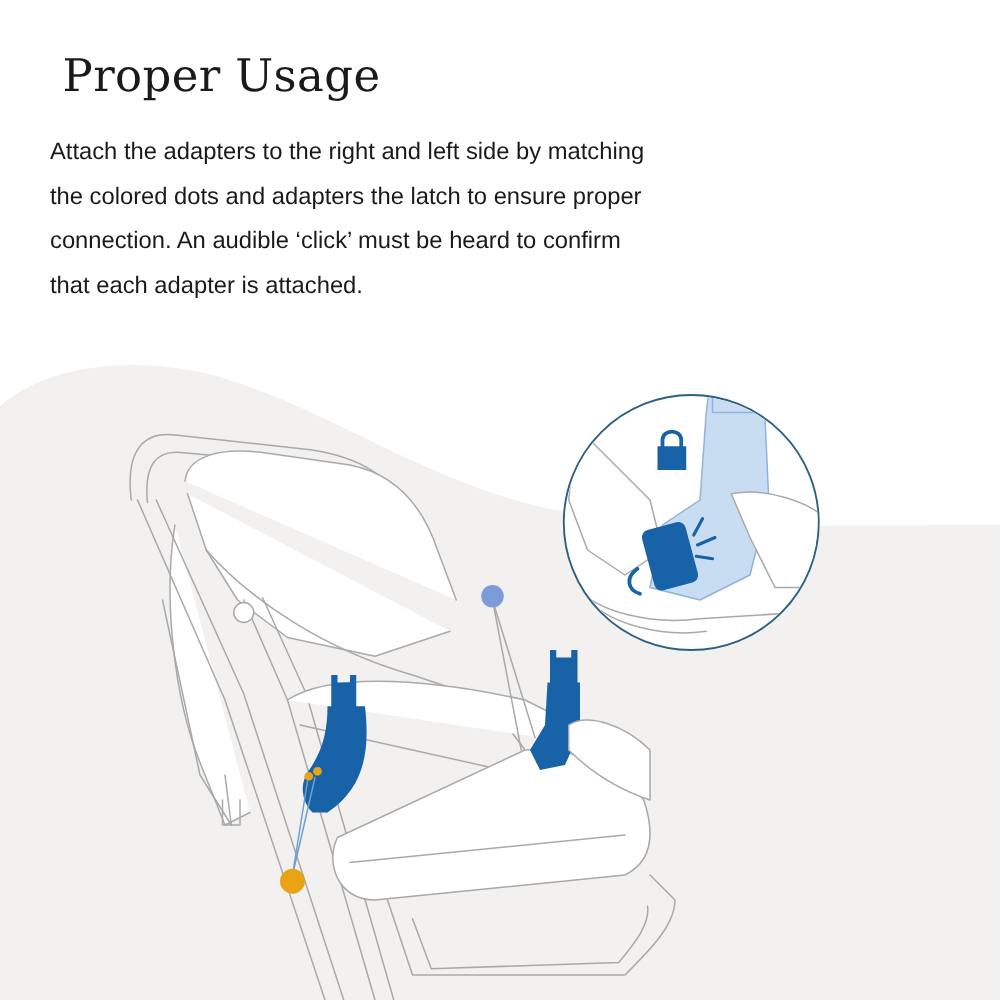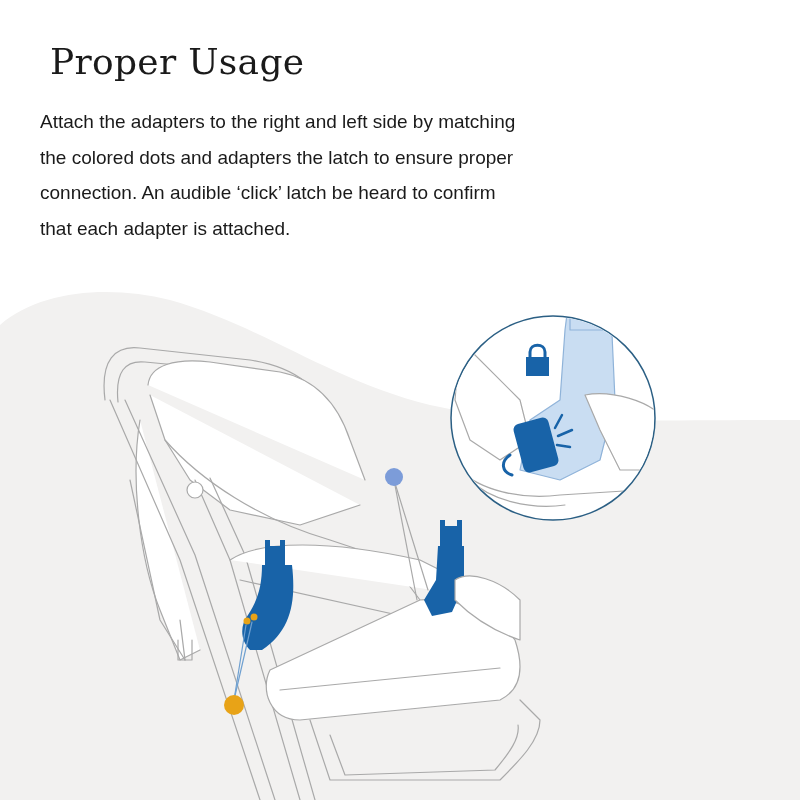--- a/index.html
+++ b/index.html
@@ -27,21 +27,21 @@
 
 <svg class="bg-shape" viewBox="0 0 800 800">
   <path d="M0 325 C 40 290, 110 285, 170 300 C 260 325, 330 380, 430 405 C 520 425, 600 420, 800 420 L 800 800 L 0 800 Z" fill="#F2F1F0"></path>
 </svg>
 
 <h1 class="title">Proper Usage</h1>
 
 <div class="body-text">
   <span>Attach the adapters to the right and left side by matching</span>
   <span>the colored dots and adapters the latch to ensure proper</span>
-  <span>connection. An audible ‘click’ latch be heard to confirm</span>
+  <span>connection. An audible ‘click’ must be heard to confirm</span>
   <span>that each adapter is attached.</span>
 </div>
 
 <svg class="illustration" viewBox="0 0 800 800" fill="none" stroke="#A9A9A9" stroke-width="1.2" stroke-linejoin="round" stroke-linecap="round">
 
   <g>
 
     <path d="M105 400 C 100 360, 115 345, 140 348 L 250 360 C 300 368, 320 390, 330 420"></path>
     <path d="M118 402 C 115 372, 125 360, 145 362 L 250 372 C 290 378, 306 396, 316 424"></path>
 

